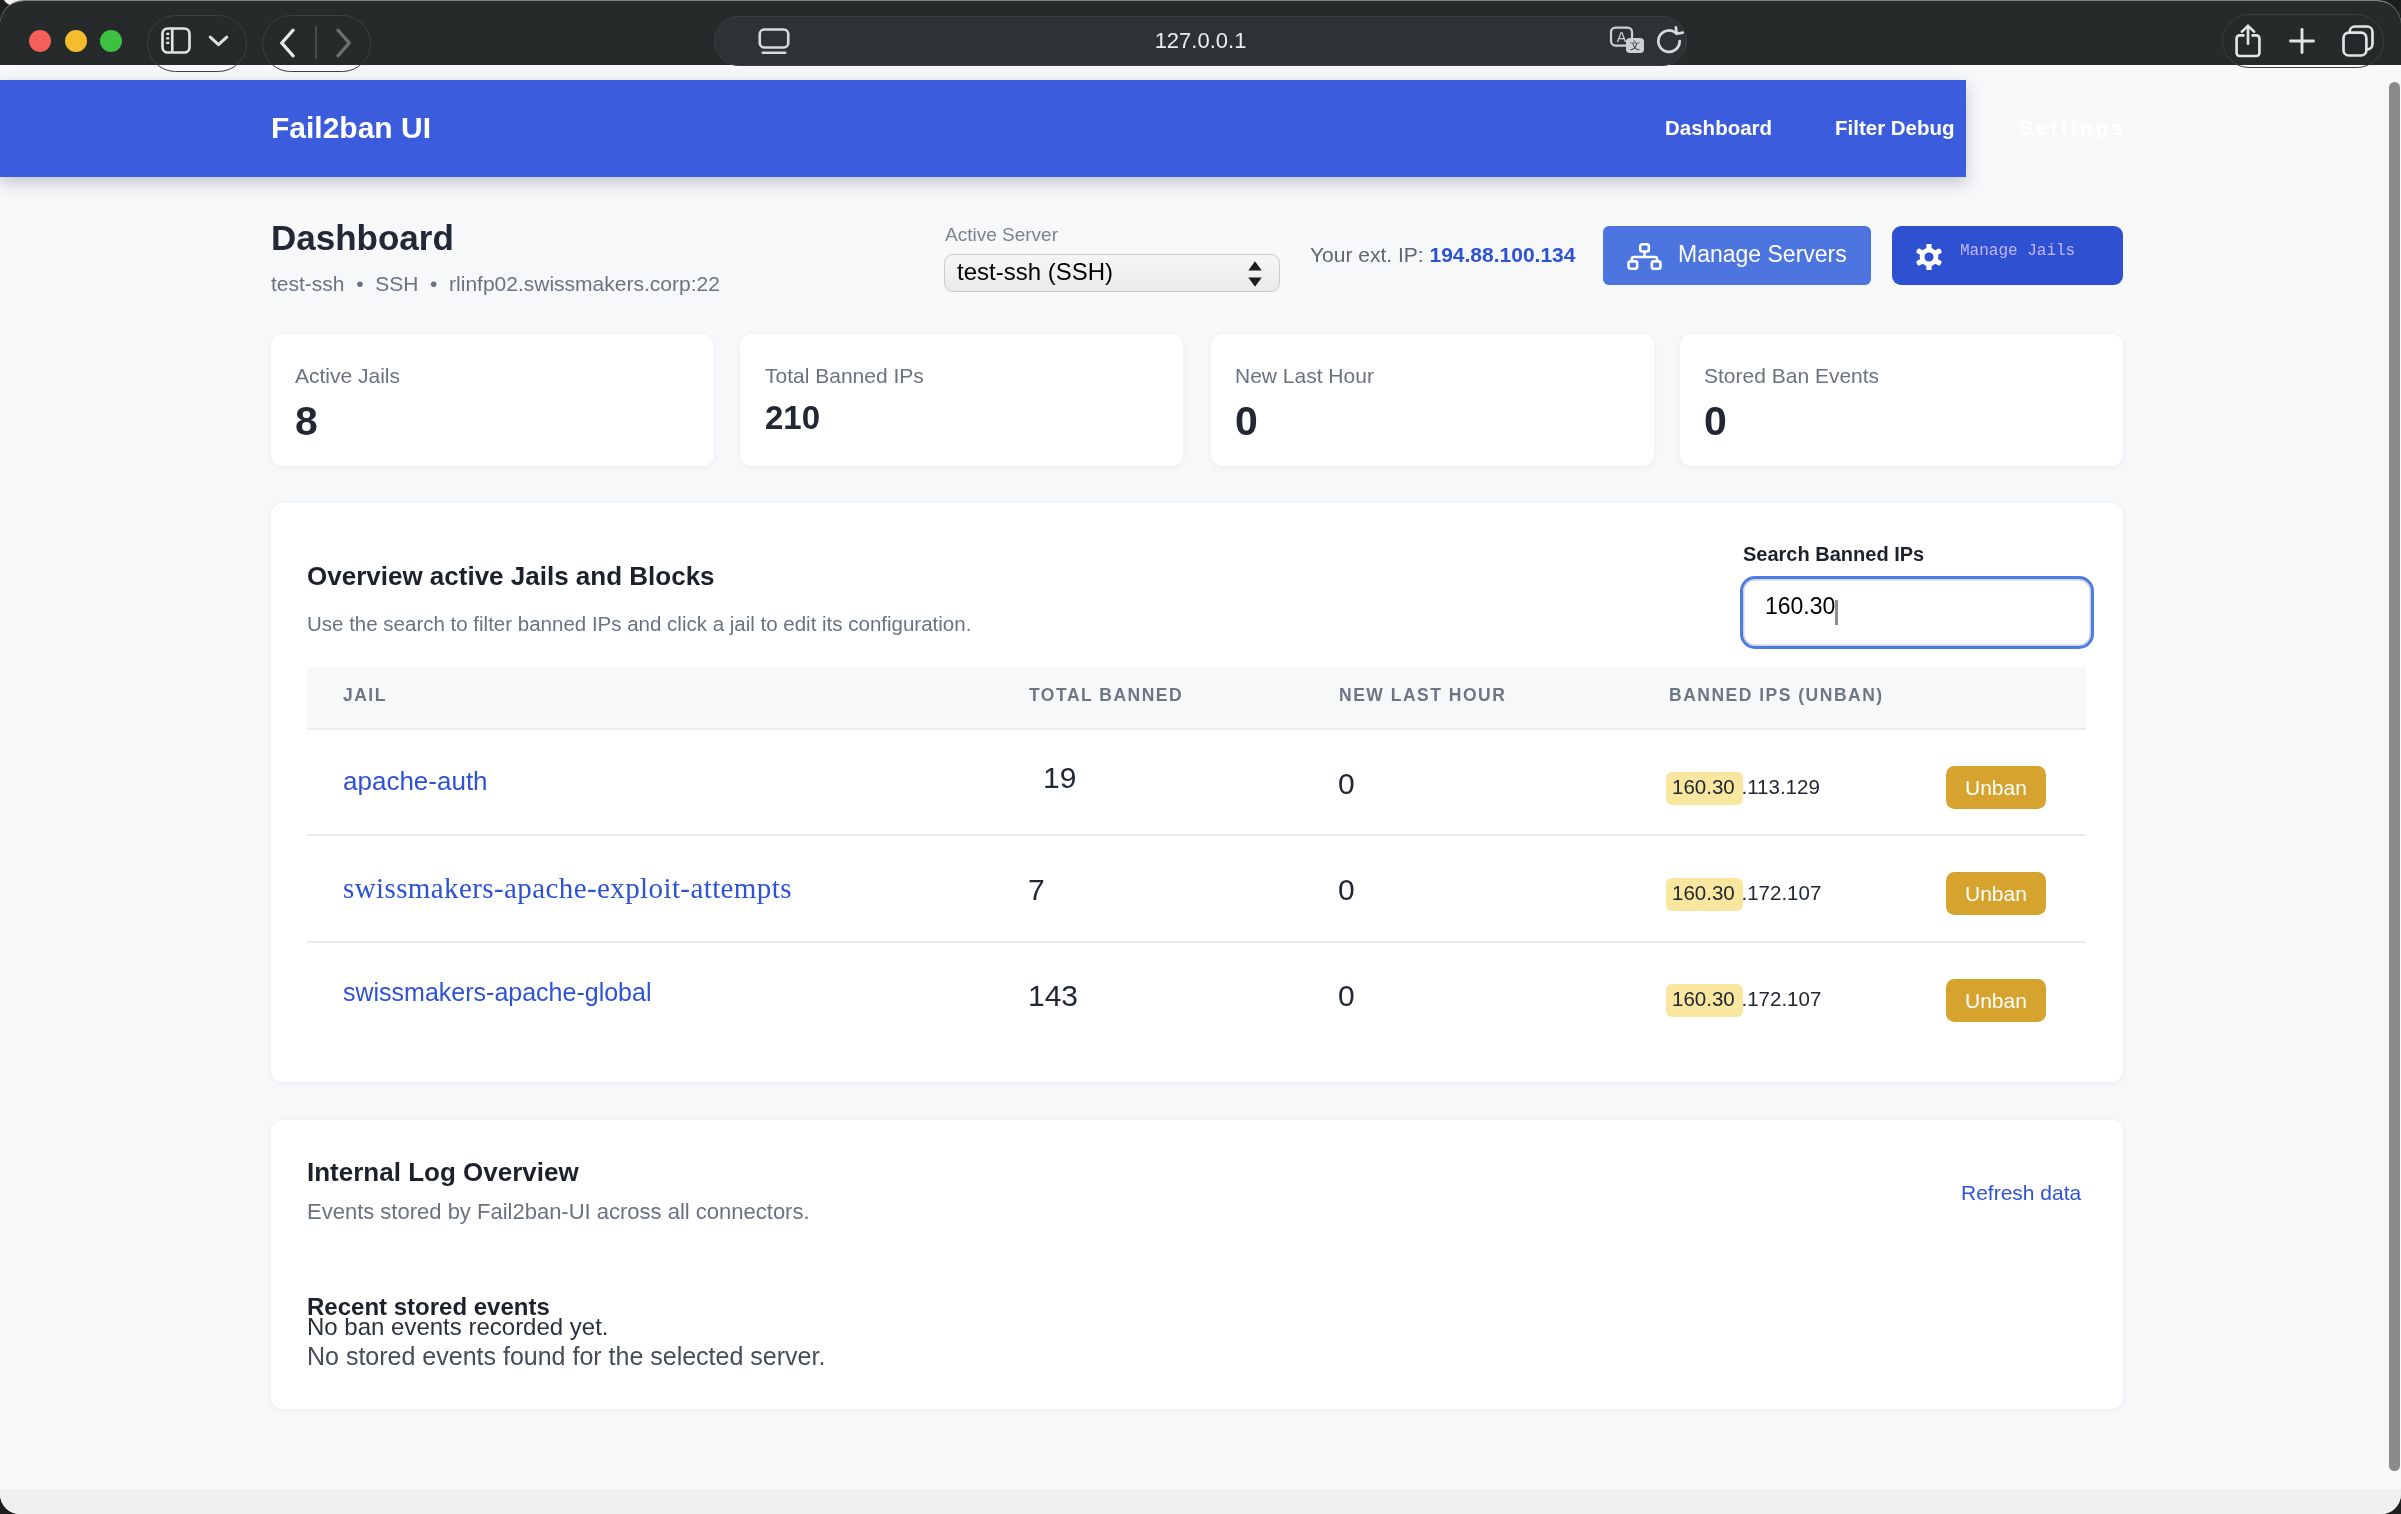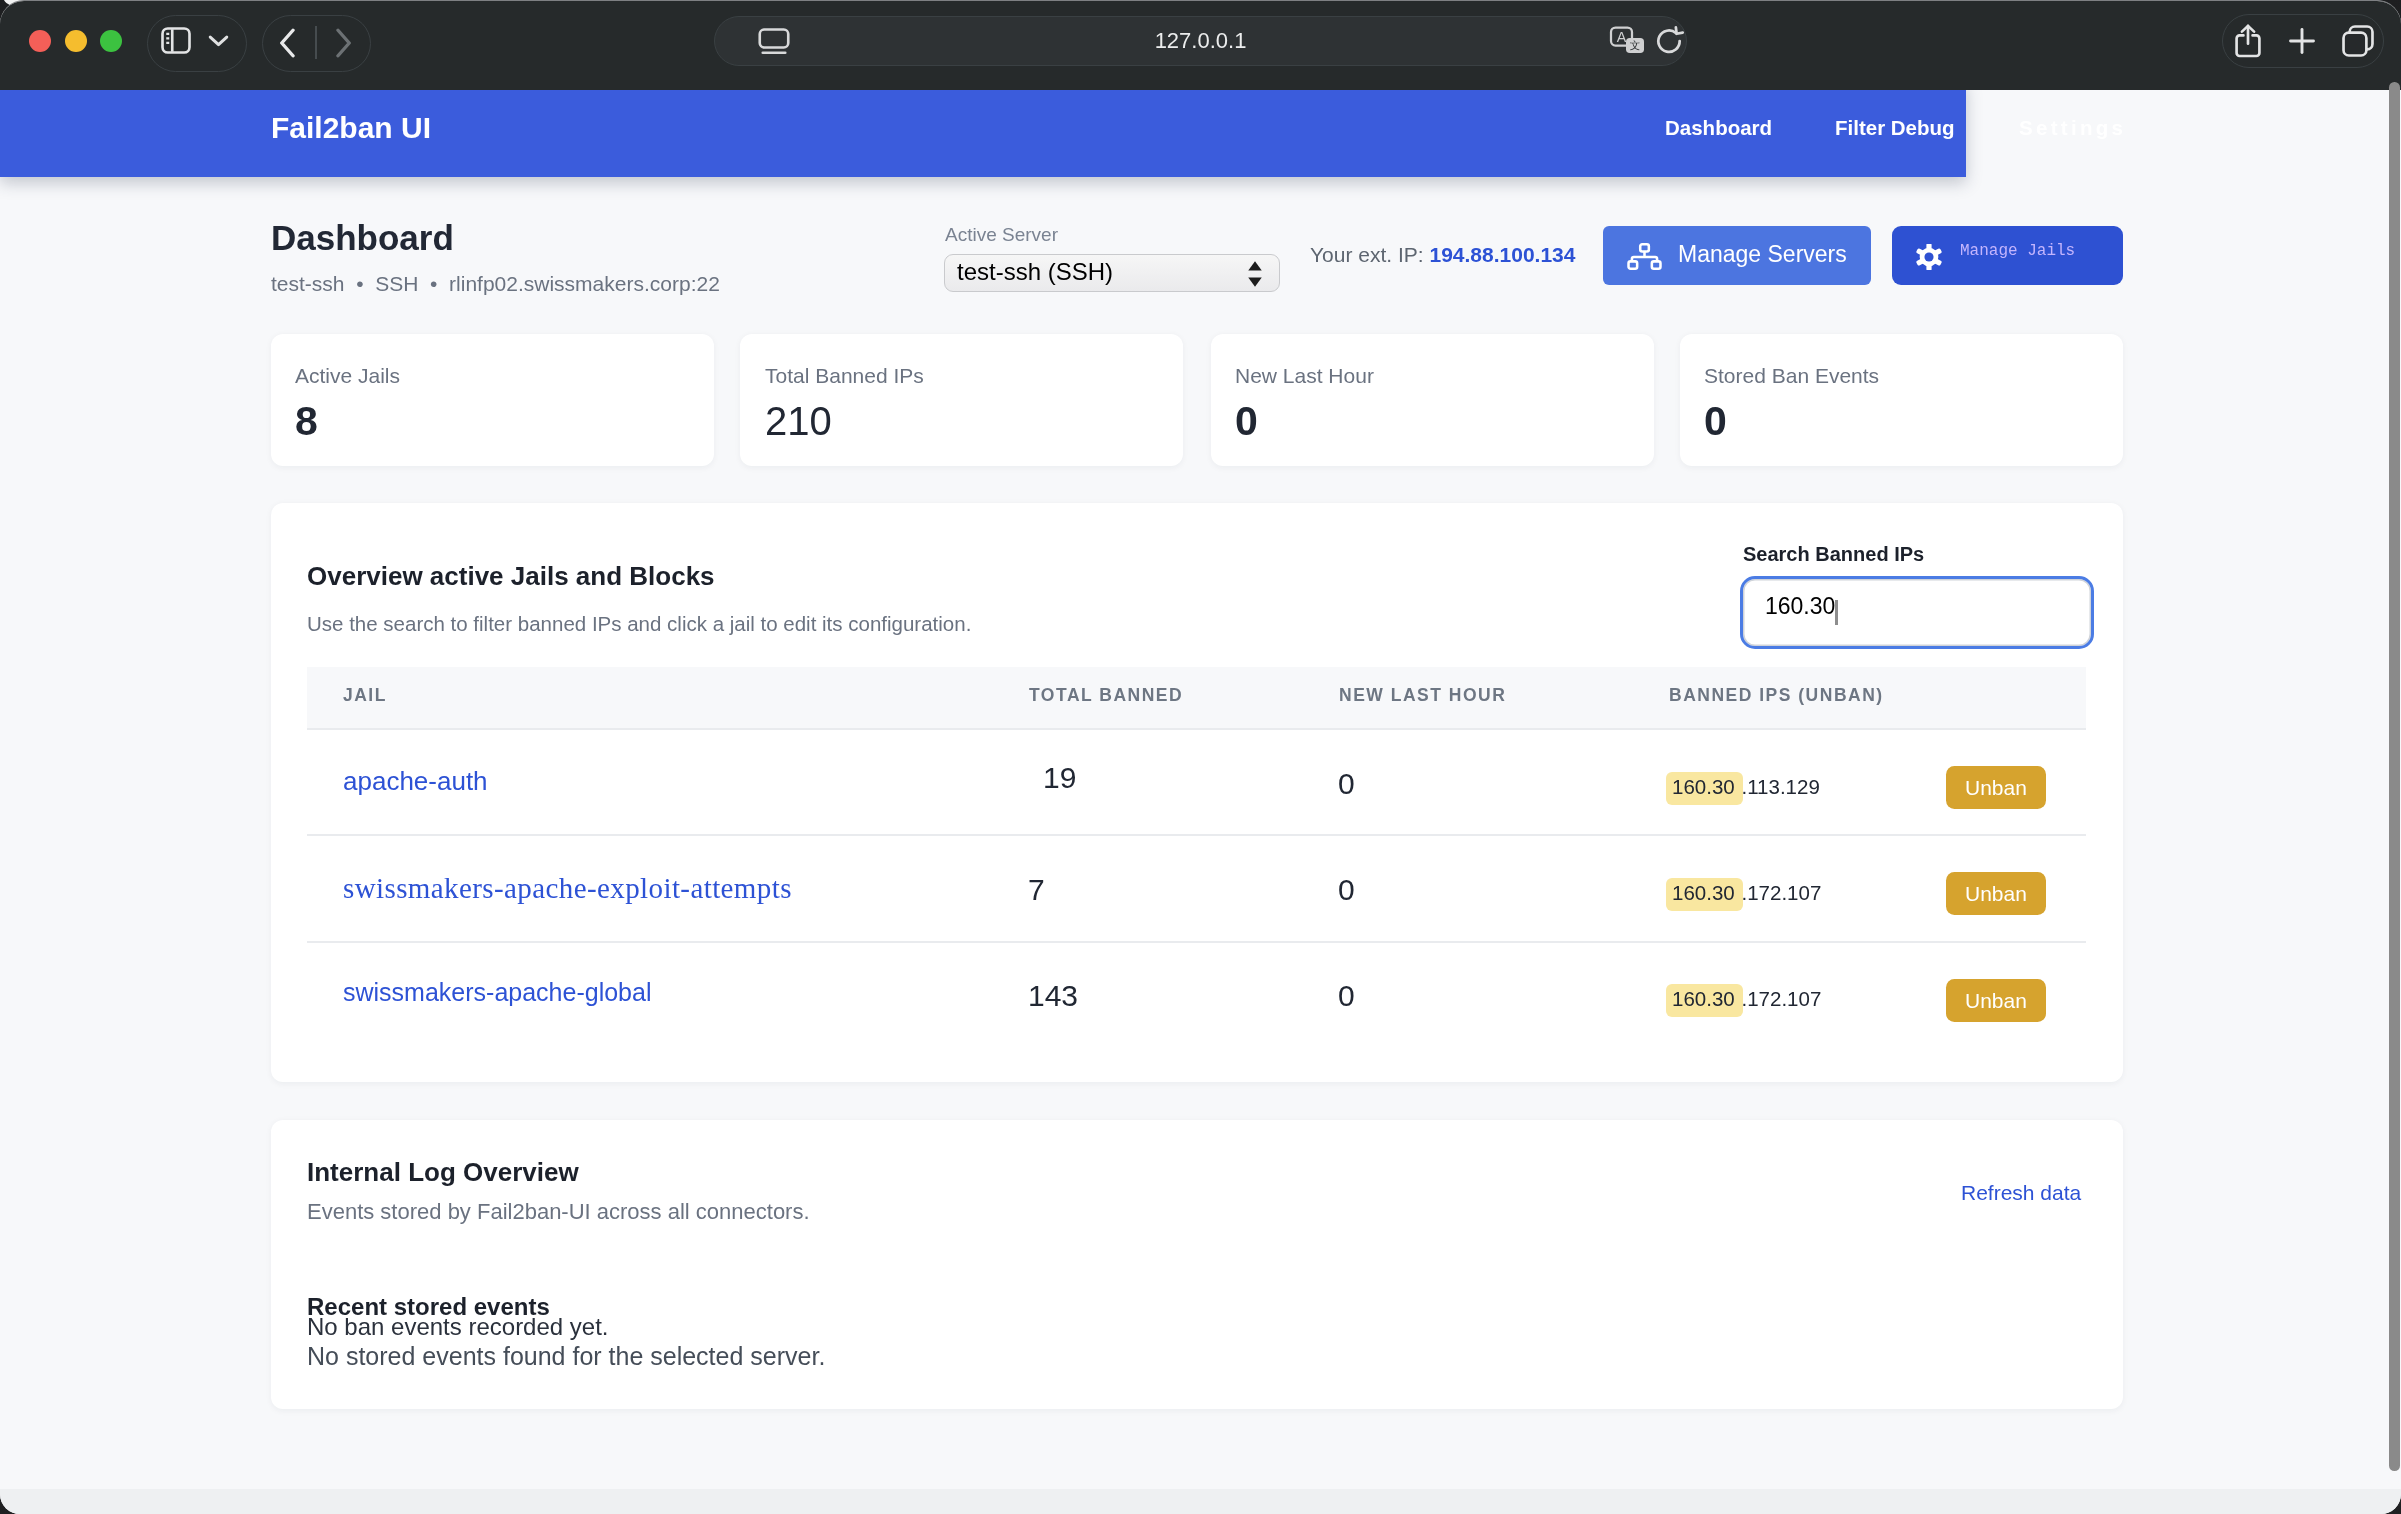--- a/index.html
+++ b/index.html
@@ -2,21 +2,21 @@
 <html style="font-size:12px"><head>
 <meta charset="utf-8">
 <style>
   * { margin:0; padding:0; box-sizing:border-box; }
   html,body { width:2401px; height:1514px; }
   body { font-family:"Liberation Sans", sans-serif; background:linear-gradient(180deg,#1d1e20 0px,#232426 76px,#4a4b4e 989px,#1f2022 1514px); overflow:hidden; }
   .win { position:absolute; left:0; top:0; width:2401px; height:1514px;
     border-radius:24px 24px 20px 20px; overflow:hidden; background:#f7f8fa; border-top:1.5px solid #7e8083; }
   .abs { position:absolute; }
   
-  .toolbar { position:absolute; left:0; top:0; width:2401px; height:89px; background:#262a2b; }
+  .toolbar { position:absolute; left:0; top:0; width:2401px; height:64px; background:#262a2b; }
   .tl { position:absolute; top:29px; width:22px; height:22px; border-radius:50%; }
   .tl.r { left:29px; background:#f45f58; }
   .tl.y { left:65px; background:#f5bd2e; }
   .tl.g { left:100px; background:#3cc240; }
   .tbtn-group { position:absolute; border:1.5px solid #3a4043; border-radius:29px; }
   .sidebar-group { left:147px; top:13.7px; width:100px; height:57px; }
   .nav-group { left:262px; top:13.7px; width:109px; height:57px; }
   .right-group { left:2222px; top:13px; width:162px; height:54px; }
   .urlbar { position:absolute; left:714px; top:15px; width:973px; height:50px; background:#2e3234; border:1.5px solid #3a4043; border-radius:25px; }
   .urltext { position:absolute; top:0; left:0; right:0; height:47px; line-height:47px; text-align:center; color:#eceded; font-size:22px; }
@@ -40,21 +40,21 @@
 
   <div class="card" style="left:271px; top:333px; width:443px; height:132px;"></div>
   <div class="card" style="left:740px; top:333px; width:443px; height:132px;"></div>
   <div class="card" style="left:1211px; top:333px; width:443px; height:132px;"></div>
   <div class="card" style="left:1680px; top:333px; width:443px; height:132px;"></div>
   <div class="t gray" id="c1l" style="left:295px; top:364px; font-size:21px;">Active Jails</div>
   <div class="t gray" id="c2l" style="left:765px; top:364px; font-size:21px;">Total Banned IPs</div>
   <div class="t gray" id="c3l" style="left:1235px; top:364px; font-size:21px;">New Last Hour</div>
   <div class="t gray" id="c4l" style="left:1704px; top:364px; font-size:21px;">Stored Ban Events</div>
   <div class="t dark" id="c1v" style="left:295px; top:400px; font-size:41px; font-weight:bold;">8</div>
-  <div class="t dark" id="c2v" style="left:765px; top:400px; font-size:40px; font-weight:normal;">210</div>
+  <div class="t dark" id="c2v" style="left:765px; top:400px; font-size:33px; font-weight:bold;">210</div>
   <div class="t dark" id="c3v" style="left:1235px; top:400px; font-size:41px; font-weight:bold;">0</div>
   <div class="t dark" id="c4v" style="left:1704px; top:400px; font-size:41px; font-weight:bold;">0</div>
 
   <div class="t dark" id="h1" style="left:271px; top:219px; font-size:35px; font-weight:bold; color:#222835;">Dashboard</div>
   <div class="t gray" id="sub" style="left:271px; top:272px; font-size:21px;">test-ssh &nbsp;•&nbsp; SSH &nbsp;•&nbsp; rlinfp02.swissmakers.corp:22</div>
   <div class="t" id="asl" style="left:945px; top:224px; font-size:19px; color:#7a8392;">Active Server</div>
   <div class="abs" id="sel" style="left:944px; top:253px; width:336px; height:38px; background:linear-gradient(#f6f6f6,#eaeaec); border:1.5px solid #c9cacd; border-radius:9px;">
     <div class="t" style="left:12px; top:5.3px; font-size:24px; color:#000;">test-ssh (SSH)</div>
     <svg class="abs" style="right:10.7px; top:3.8px;" width="26" height="30" viewBox="0 0 17 20">
         <path d="M8.5 1.5 L13 7.7 L4 7.7 Z" fill="#1c1c1c"></path>

